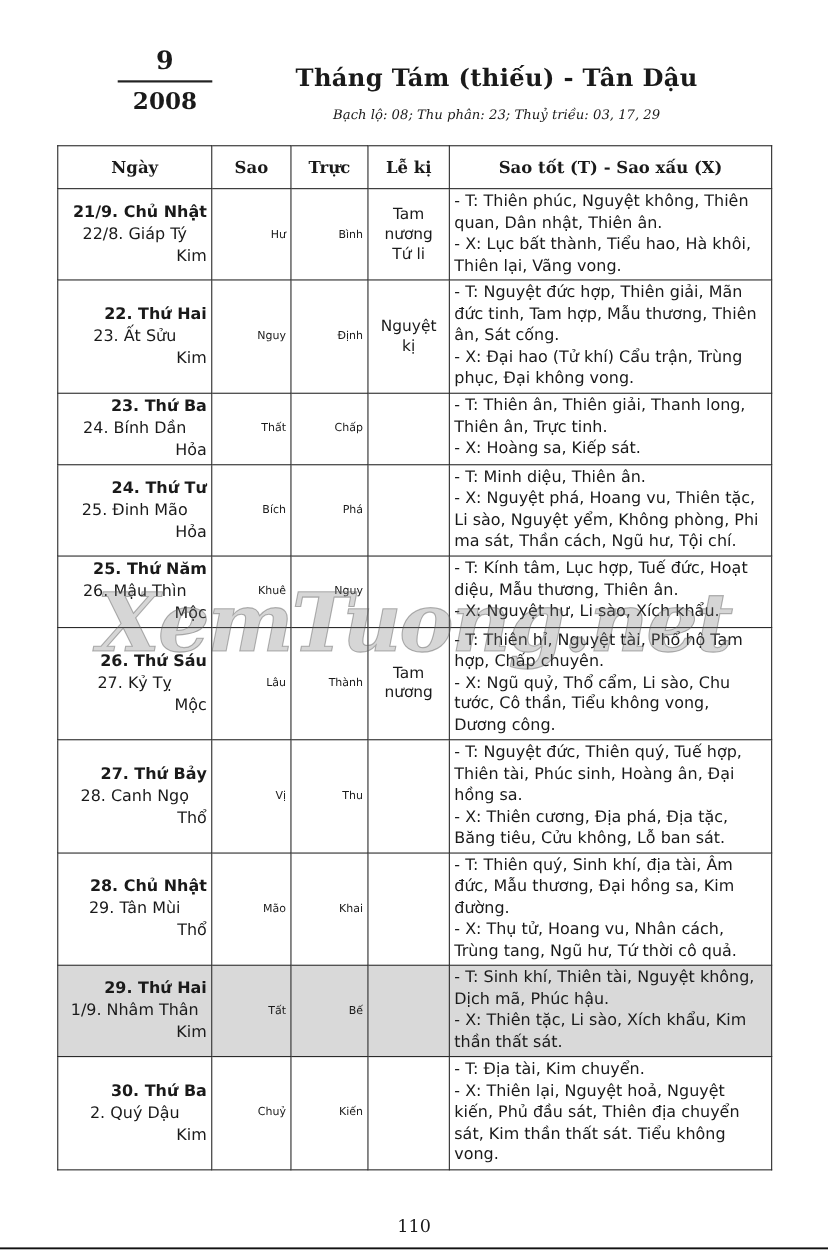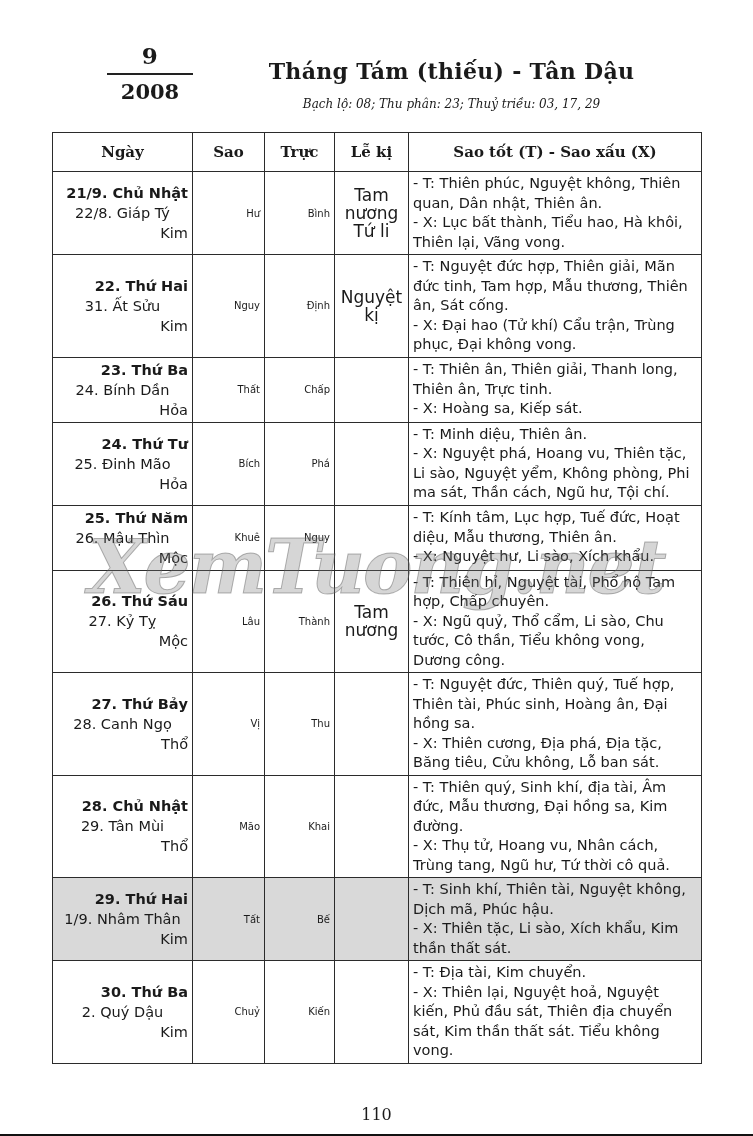--- a/index.html
+++ b/index.html
@@ -98,21 +98,21 @@
   td.ngay .l2{ text-align:center; }
   td.ngay .l3{ text-align:right; }
 
   td.mid{
     text-align:right;
     font-size:10px;
     line-height:19px;
   }
   td.leki{
     text-align:center;
-    font-size:17px;
+    font-size:14px;
     line-height:18px;
   }
   td.sao{
     font-size:14.5px;
     line-height:19.5px;
     padding:3px 5px 4px 6px;
     text-align:left;
   }
   td.sao .ln{ display:block; }
   .hl-row td{ background:#d9d9d9; }
@@ -200,21 +200,21 @@
           <td class="leki">Tam nương Tứ li</td>
           <td class="sao">
             <span class="ln">- T:  Thiên phúc, Nguyệt không, Thiên quan, Dân nhật, Thiên ân.</span>
             <span class="ln">- X:   Lục bất thành, Tiểu hao, Hà khôi, Thiên lại, Vãng vong.</span>
           </td>
         </tr>
 
         <tr>
           <td class="ngay">
             <div class="l1">22. Thứ Hai</div>
-            <div class="l2">31. Ất Sửu</div>
+            <div class="l2">23. Ất Sửu</div>
             <div class="l3">Kim</div>
           </td>
           <td class="mid">Nguy</td>
           <td class="mid">Định</td>
           <td class="leki">Nguyệt kị</td>
           <td class="sao">
             <span class="ln">- T: Nguyệt đức hợp, Thiên giải, Mãn đức tinh, Tam hợp, Mẫu thương, Thiên ân, Sát cống.</span>
             <span class="ln">- X: Đại hao (Tử khí) Cẩu trận, Trùng phục, Đại không vong.</span>
           </td>
         </tr>

